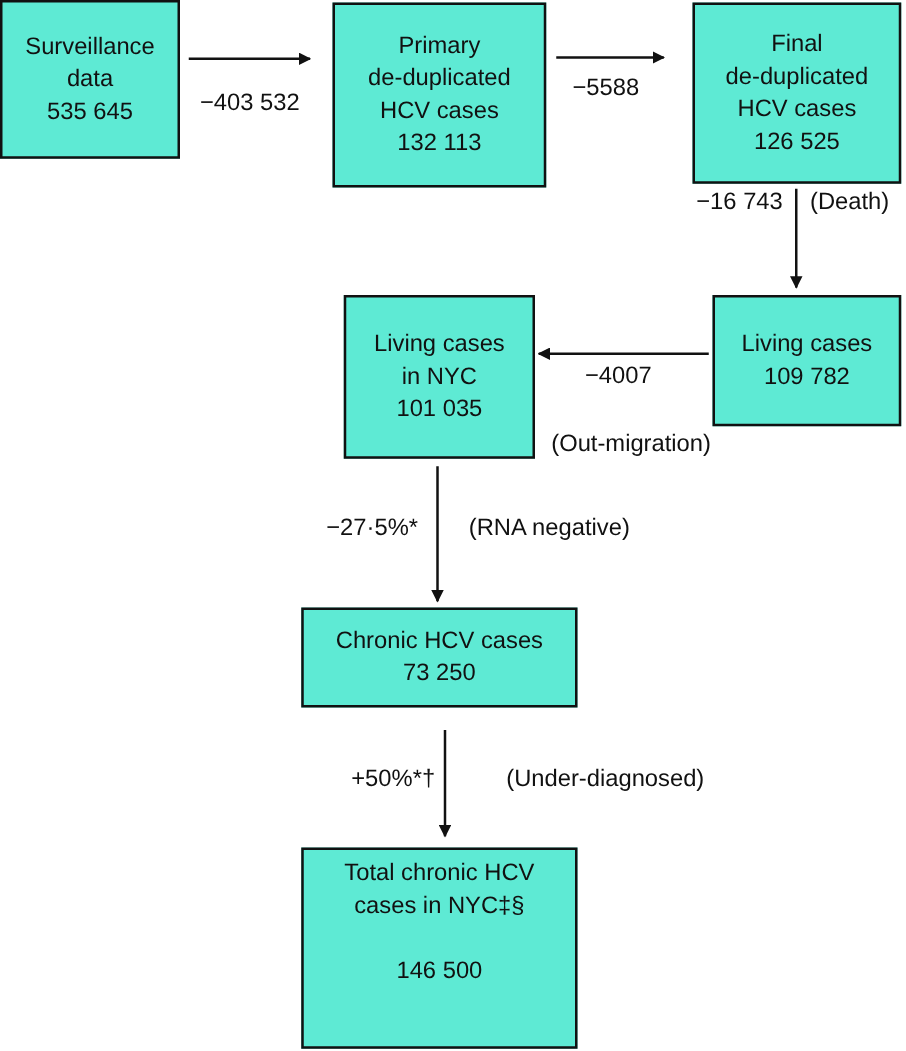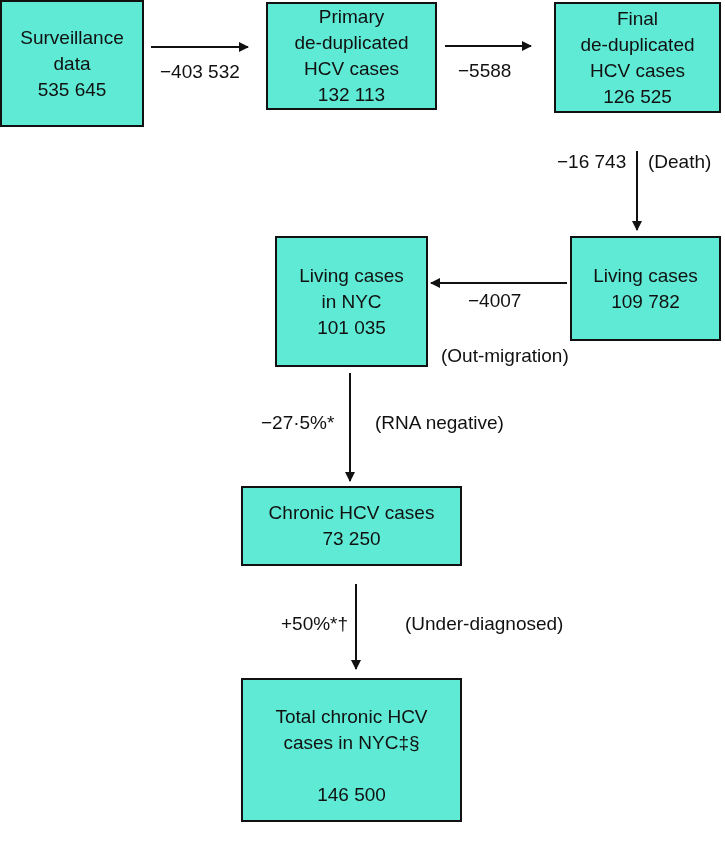--- a/index.html
+++ b/index.html
@@ -28,28 +28,28 @@
   <line x1="350" y1="373" x2="350" y2="481" stroke="#111" stroke-width="2" marker-end="url(#ah)"></line>
   <line x1="356" y1="584" x2="356" y2="669" stroke="#111" stroke-width="2" marker-end="url(#ah)"></line>
 </svg>
 
 <div class="box" style="left:0;top:0;width:144px;height:127px;">
   <span>Surveillance</span>
   <span>data</span>
   <span>535 645</span>
 </div>
 
-<div class="box" style="left:266px;top:2px;width:171px;height:108px;">
+<div class="box" style="left:266px;top:2px;width:171px;height:148px;">
   <span>Primary</span>
   <span>de-duplicated</span>
   <span>HCV cases</span>
   <span>132 113</span>
 </div>
 
-<div class="box" style="left:554px;top:2px;width:167px;height:111px;">
+<div class="box" style="left:554px;top:2px;width:167px;height:145px;">
   <span>Final</span>
   <span>de-duplicated</span>
   <span>HCV cases</span>
   <span>126 525</span>
 </div>
 
 <div class="box" style="left:570px;top:236px;width:151px;height:105px;">
   <span>Living cases</span>
   <span>109 782</span>
 </div>
@@ -58,28 +58,28 @@
   <span>Living cases</span>
   <span>in NYC</span>
   <span>101 035</span>
 </div>
 
 <div class="box" style="left:241px;top:486px;width:221px;height:80px;">
   <span>Chronic HCV cases</span>
   <span>73 250</span>
 </div>
 
-<div class="box" style="left:241px;top:678px;width:221px;height:144px;justify-content:flex-start;padding-top:24px;">
+<div class="box" style="left:241px;top:678px;width:221px;height:161px;justify-content:flex-start;padding-top:6px;">
   <span>Total chronic HCV</span>
   <span>cases in NYC‡§</span>
   <span style="height:26px;"></span>
   <span>146 500</span>
 </div>
 
-<div class="lbl" style="left:160px;top:61px;">−403 532</div>
+<div class="lbl" style="left:160px;top:72px;">−403 532</div>
 <div class="lbl" style="left:458px;top:60px;">−5588</div>
 <div class="lbl" style="left:557px;top:151px;">−16 743</div>
 <div class="lbl" style="left:648px;top:151px;">(Death)</div>
 <div class="lbl" style="left:468px;top:290px;">−4007</div>
 <div class="lbl" style="left:441px;top:345px;">(Out-migration)</div>
 <div class="lbl" style="left:261px;top:412px;">−27·5%*</div>
 <div class="lbl" style="left:375px;top:412px;">(RNA negative)</div>
 <div class="lbl" style="left:281px;top:613px;">+50%*†</div>
 <div class="lbl" style="left:372px;top:613px;margin-left:33px;">(Under-diagnosed)</div>
 

